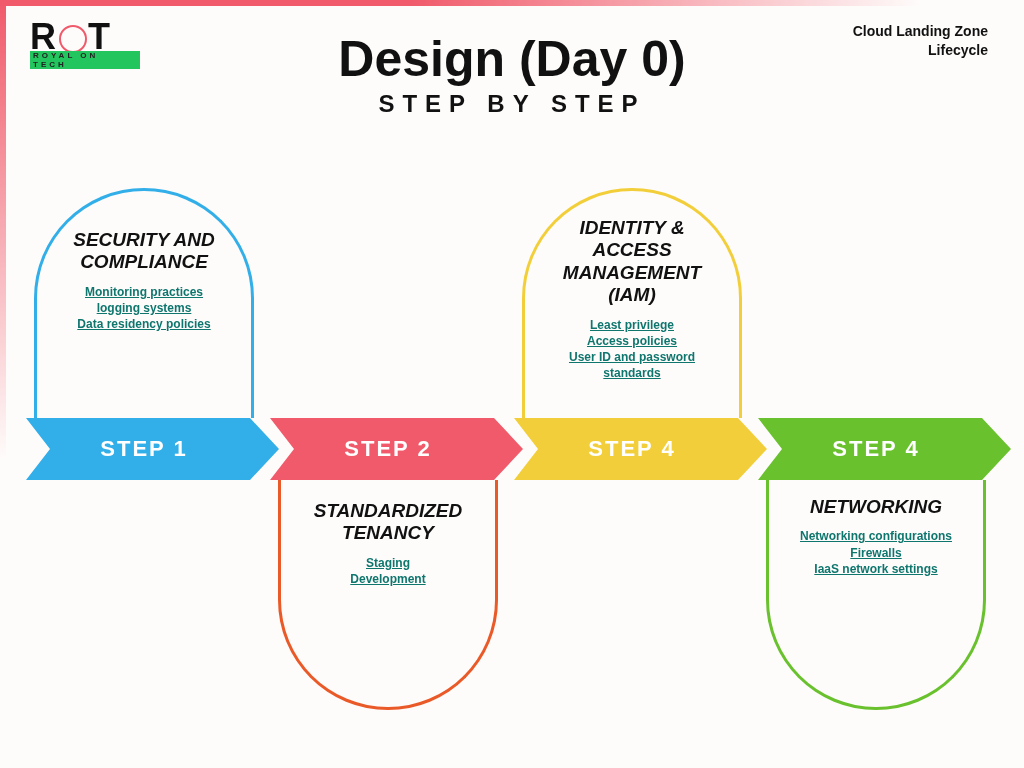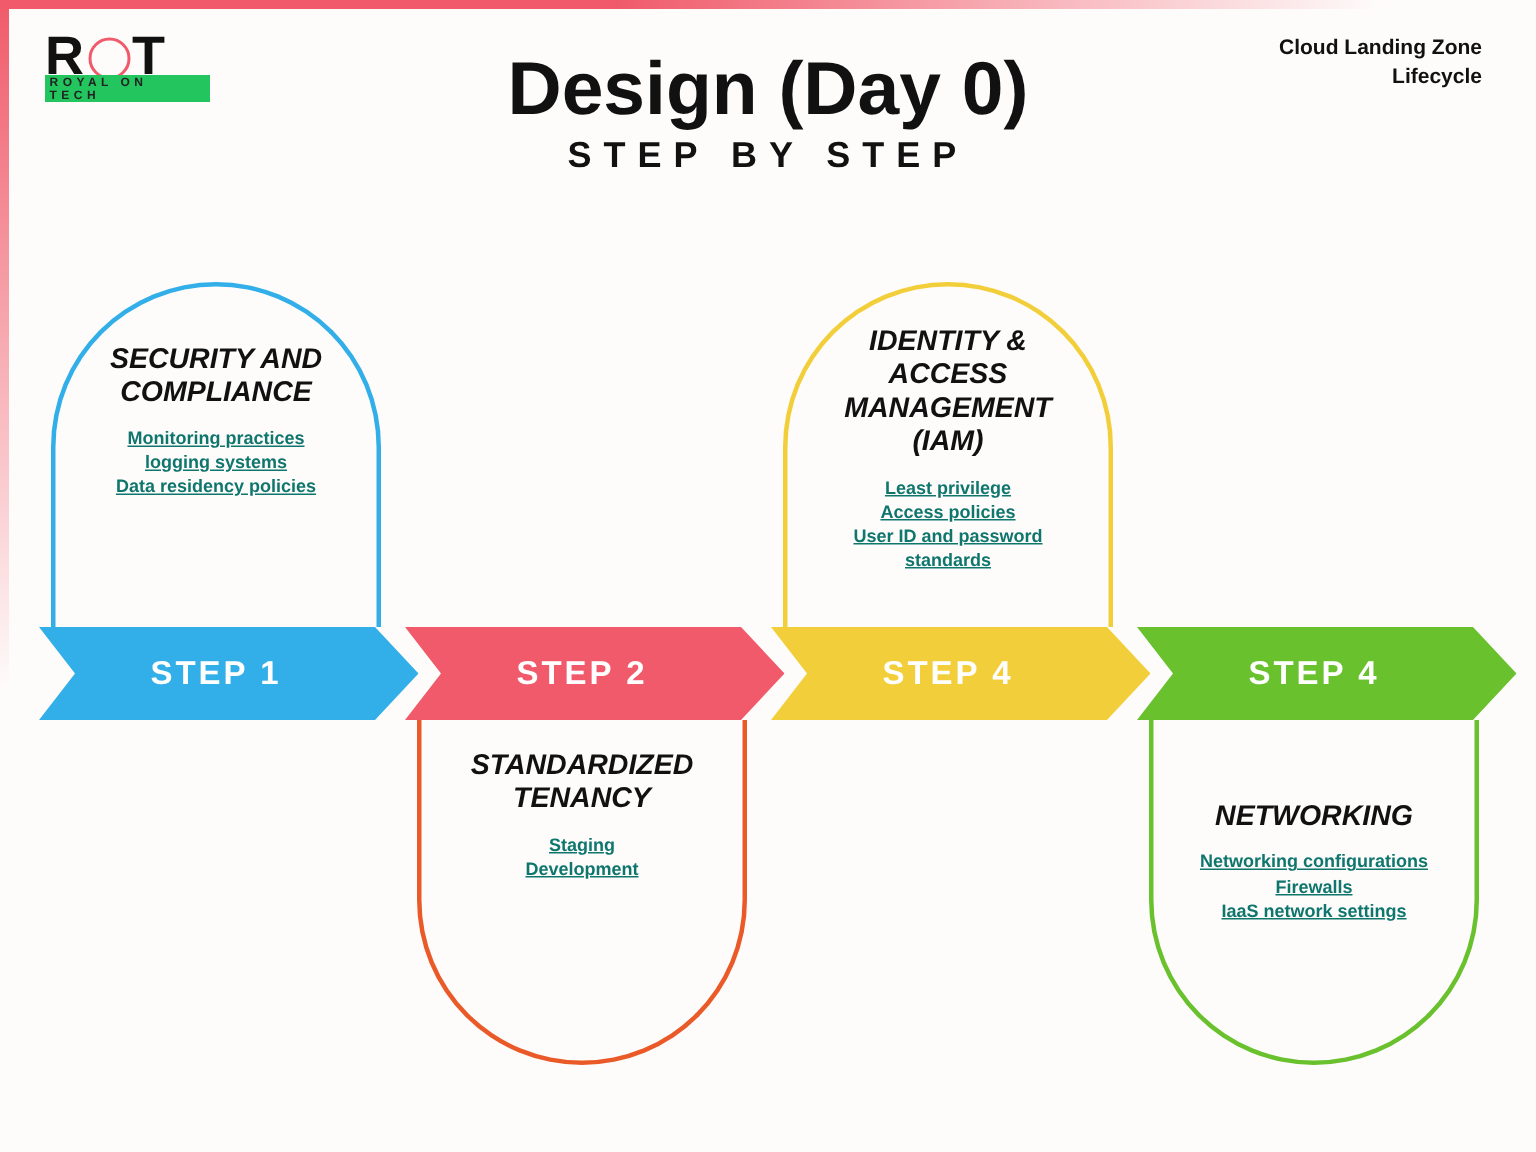--- a/index.html
+++ b/index.html
@@ -231,21 +231,21 @@
     </div>
   </div>
 
   <div class="step step4">
     <div class="arrow">
       <svg width="253" height="62" viewBox="0 0 253 62">
         <polygon points="0,0 224,0 253,31 224,62 0,62 24,31" fill="#69c12d"></polygon>
       </svg>
       <div class="lab">STEP 4</div>
     </div>
-    <div class="bubble down" style="border-color:#69c12d; padding-top:54px;">
+    <div class="bubble down" style="border-color:#69c12d; padding-top:16px;">
       <h3>NETWORKING</h3>
       <div class="pts" style="margin-top:2px;text-align:center;">
         <div>Networking configurations</div>
         <div>Firewalls</div>
         <div>IaaS network settings</div>
       </div>
     </div>
   </div>
 
 </div>

